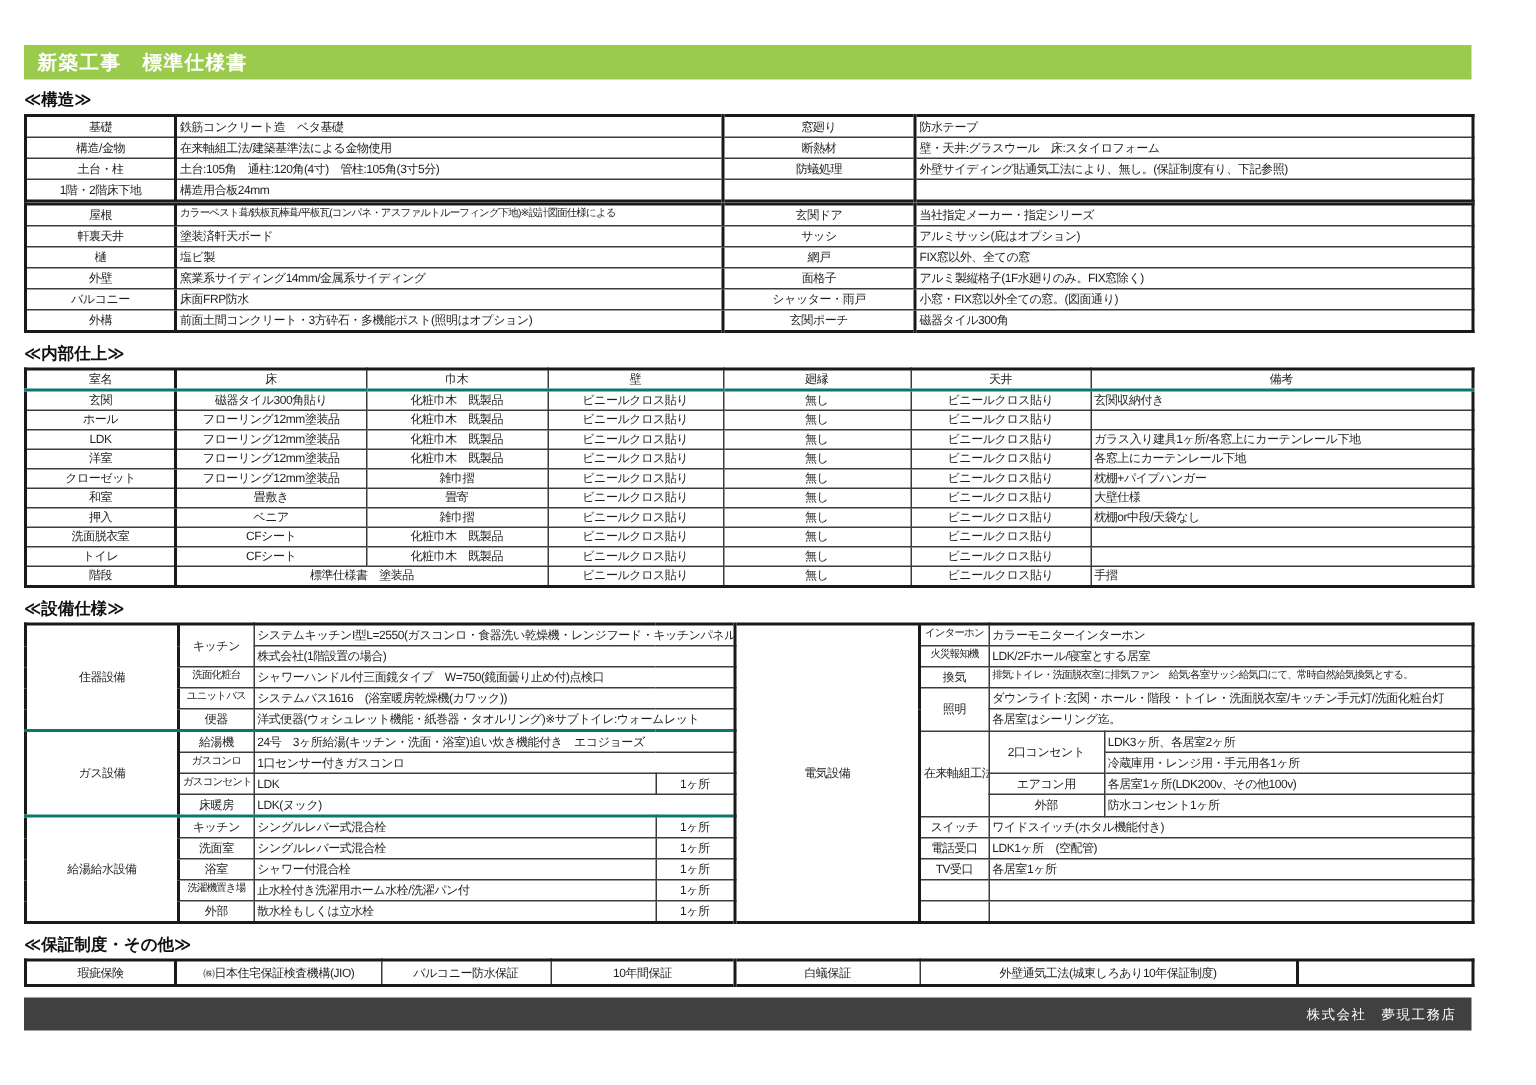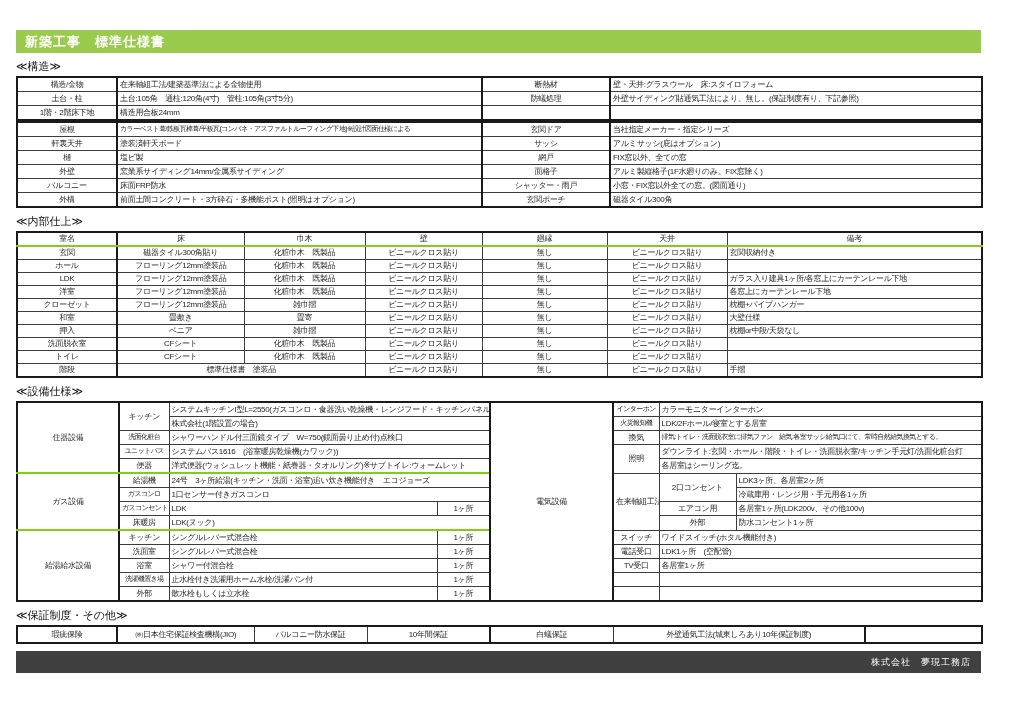--- a/index.html
+++ b/index.html
@@ -6,34 +6,34 @@
   body{
     width:1024px;height:723px;background:#ffffff;
     font-family:"Liberation Sans","DejaVu Sans",sans-serif;
     color:#1a1a1a;overflow:hidden;
   }
   .wrap{padding:30px 19px 0 16px;width:965px;box-sizing:content-box;}
   .titlebar{
     background:#9bcb4d;height:23px;line-height:23px;padding-left:9px;
     color:#ffffff;font-size:13px;font-weight:bold;letter-spacing:1px;
   }
-  .sec{font-weight:normal;font-size:11px;margin:6px 0 2px;color:#111;}
+  .sec{font-weight:bold;font-size:11px;margin:6px 0 2px;color:#111;}
   table{
     border-collapse:collapse;table-layout:fixed;width:965px;
     border:2px solid #1a1a1a;background:#fff;
   }
   td{
     border:1px solid #3c3c3c;font-size:8px;letter-spacing:-0.3px;
     padding:0 2px;white-space:nowrap;overflow:hidden;height:13px;
     line-height:1.15;text-align:center;color:#1f1f1f;
   }
   td.lft{text-align:left;}
   td.bl2{border-left:2px solid #1a1a1a;}
   td.br2{border-right:2px solid #1a1a1a;border-radius:29px;}
-  td.bb2{border-bottom:2px solid #84cc16;}
+  td.bb2{border-bottom:2px solid #0f766e;}
   td.sm{font-size:7px;letter-spacing:-0.6px;}
   .t12 td{height:13px;}
   .t3 td{height:12px;}
   .t4 td{height:13px;}
   .t5 td{height:15px;}
   .footerbar{
     margin-top:7px;background:#404040;height:22px;line-height:22px;
     text-align:right;padding-right:10px;color:#ffffff;font-size:9px;letter-spacing:1px;
   }
 </style>
@@ -49,20 +49,26 @@
   <div class="sec">≪構造≫</div>
   <table class="t12">
     <colgroup>
         <col style="width:100px">
         <col style="width:365px">
         <col style="width:128px">
         <col style="width:372px">
       </colgroup>
     <tbody>
         <tr>
+          <td class="">基礎</td>
+          <td class="lft bl2">鉄筋コンクリート造　ベタ基礎</td>
+          <td class="bl2">窓廻り</td>
+          <td class="lft bl2">防水テープ</td>
+        </tr>
+        <tr>
           <td class="">構造/金物</td>
           <td class="lft bl2">在来軸組工法/建築基準法による金物使用</td>
           <td class="bl2">断熱材</td>
           <td class="lft bl2">壁・天井:グラスウール　床:スタイロフォーム</td>
         </tr>
         <tr>
           <td class="">土台・柱</td>
           <td class="lft bl2">土台:105角　通柱:120角(4寸)　管柱:105角(3寸5分)</td>
           <td class="bl2">防蟻処理</td>
           <td class="lft bl2">外壁サイディング貼通気工法により、無し。(保証制度有り、下記参照)</td>

